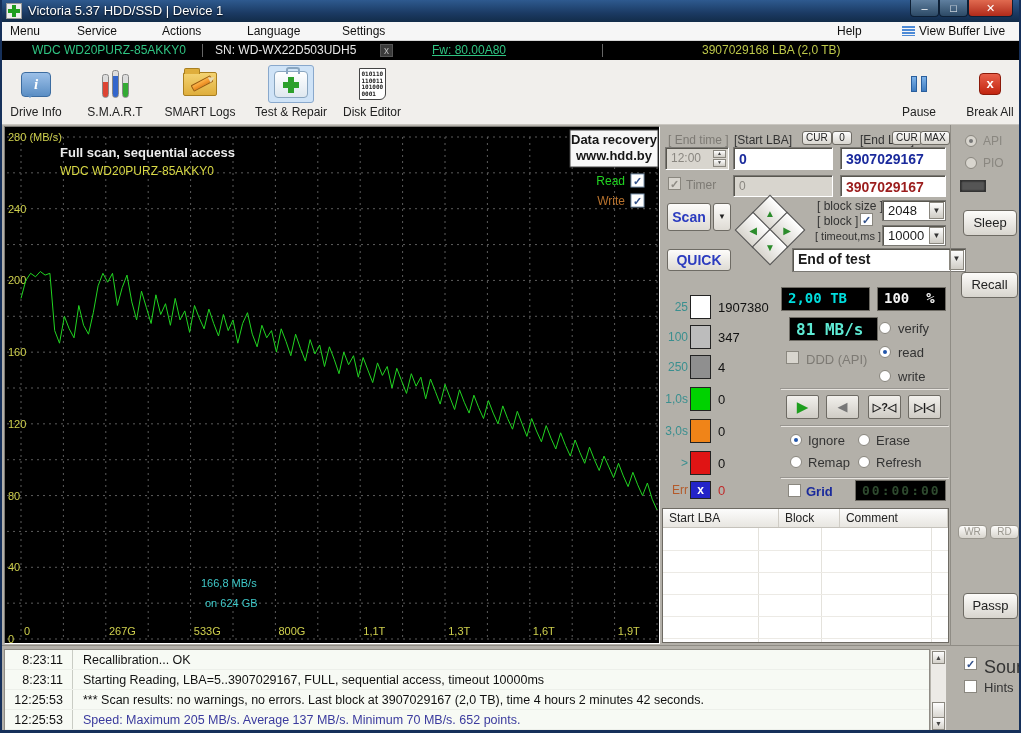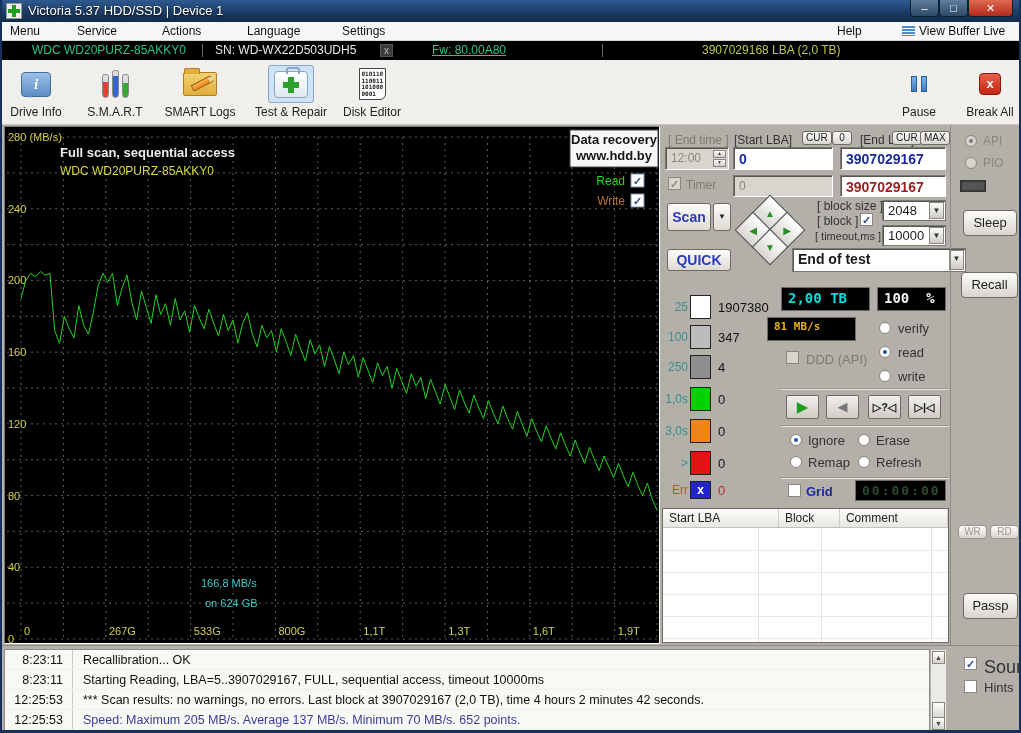--- a/index.html
+++ b/index.html
@@ -394,21 +394,21 @@
       <div class="counter-row" style="left:0;top:356px;width:115px;height:18px">
         <span class="clab" style="right:auto;left:-32px;width:60px;color:#b45a2a;top:2px">Err</span>
         <span class="cbox" style="height: 18px; color: rgb(255, 255, 255); font-weight: bold; font-size: 12px; text-align: center; line-height: 16px; background-color: rgb(36, 36, 200);">x</span>
         <span class="ccount" style="top:2px;color:#c02a2a">0</span>
       </div>
 
       <div class="lcd" style="left:121px;top:162px;width:89px;height:24px;color:#00dede;font-size:14px">2,00 TB</div>
       <div class="lcd" style="left:217px;top:162px;width:69px;height:24px;color:#f2f2f2;font-size:14px">
         <span>100</span>&nbsp;&nbsp;<span>%</span>
       </div>
-      <div class="lcd" style="left:107px;top:192px;width:89px;height:24px;color:#eab308;font-size:11px">81 MB/s</div>
+      <div class="lcd" style="left:129px;top:192px;width:89px;height:24px;color:#5eead4;font-size:16px">81 MB/s</div>
       <div class="chk dis" style="left:126px;top:226px"></div>
       <div class="plabel dis" style="left:146px;top:227px;font-size:13px">DDD (API)</div>
       <div class="radio" style="left:219px;top:197px"></div>
       <div class="plabel" style="left:238px;top:196px;font-size:13px">verify</div>
       <div class="radio sel" style="left:219px;top:221px"></div>
       <div class="plabel" style="left:238px;top:220px;font-size:13px">read</div>
       <div class="radio" style="left:219px;top:245px"></div>
       <div class="plabel" style="left:238px;top:244px;font-size:13px">write</div>
 
       <div class="groupline" style="left:120px;top:263px;width:168px;height:1px"></div>

